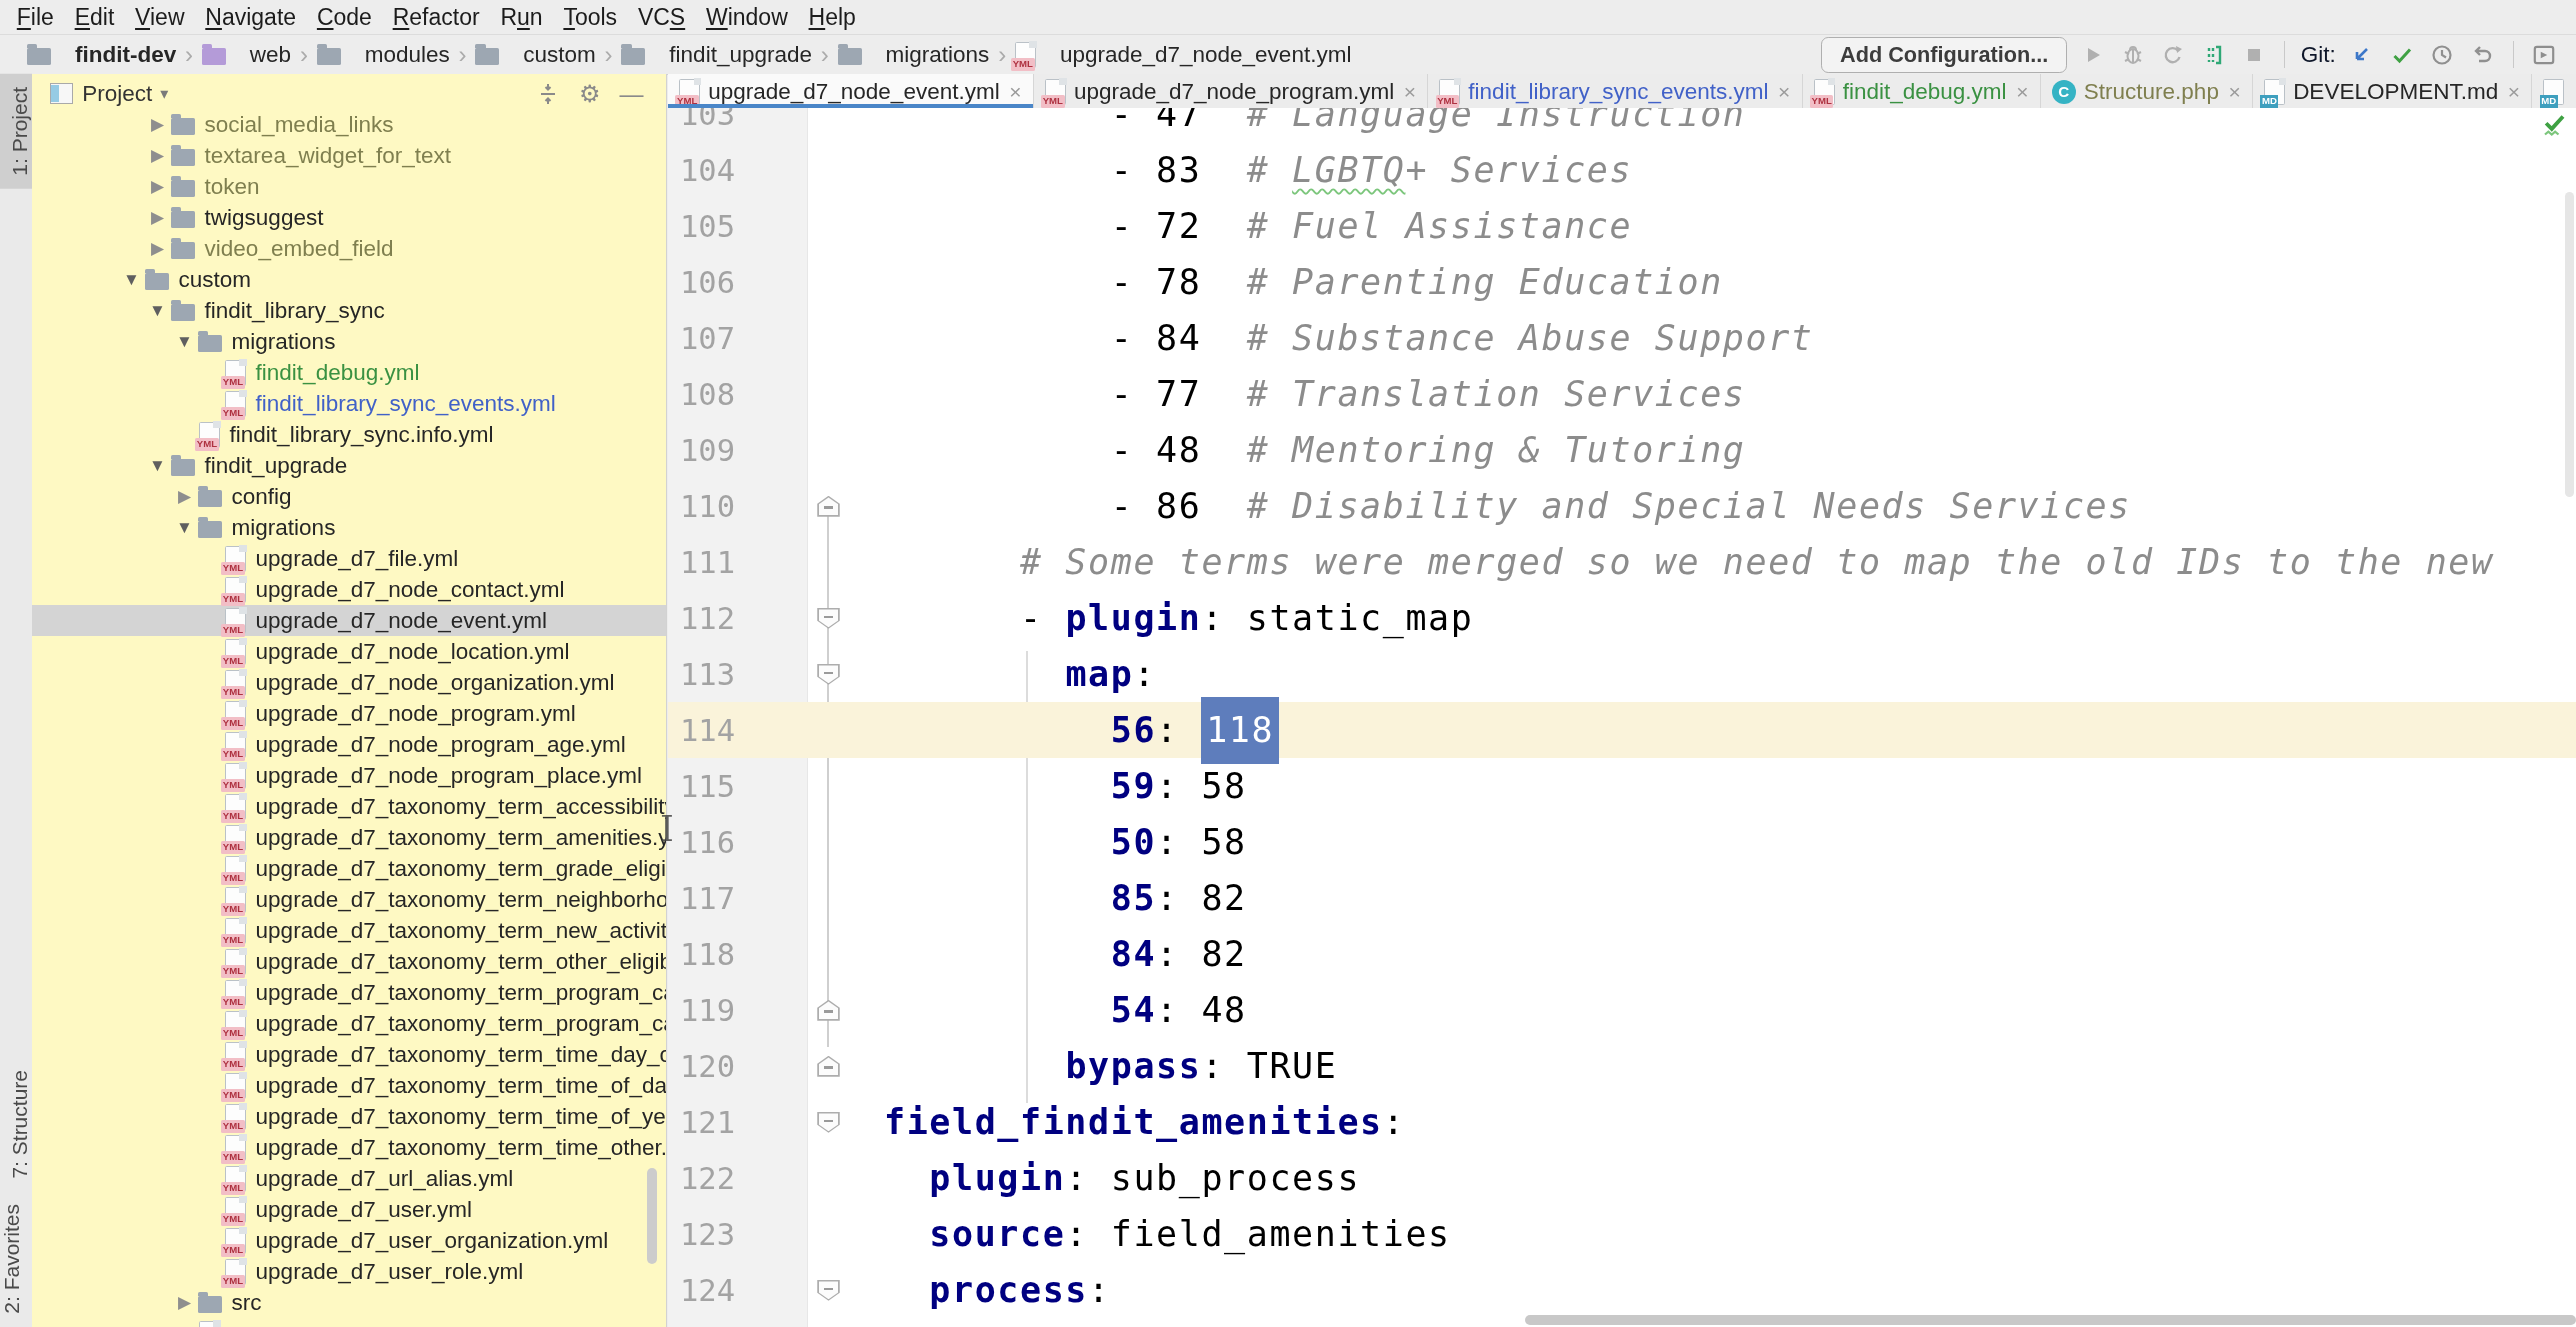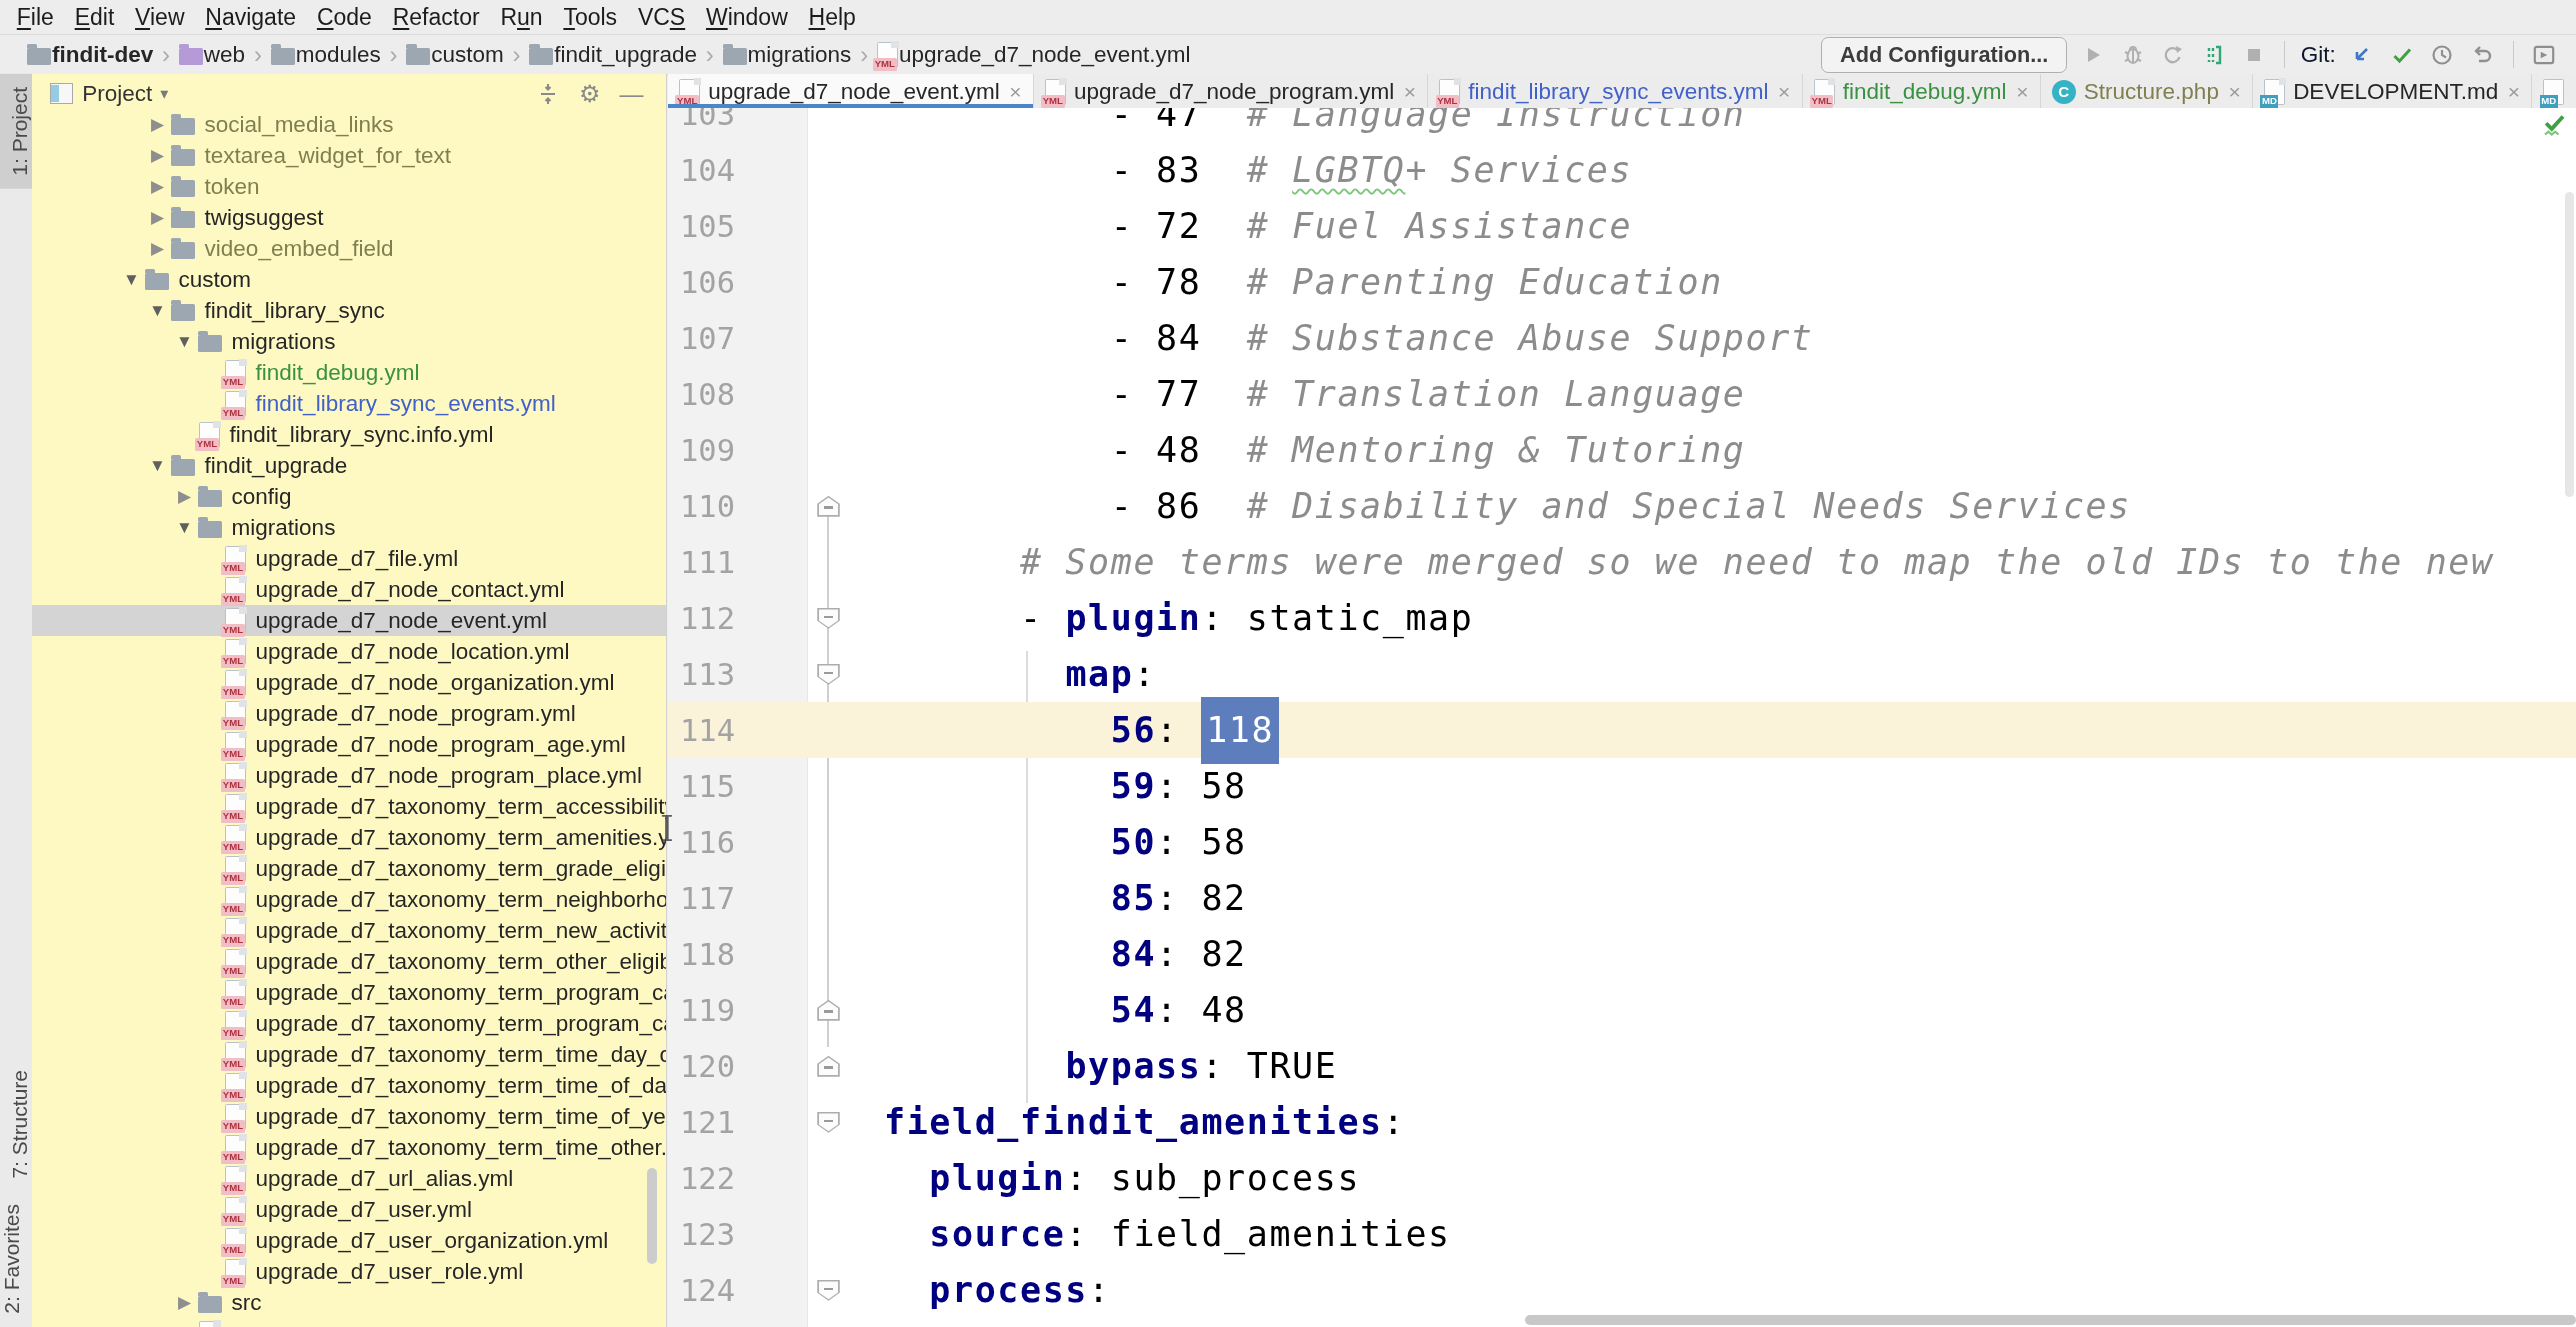--- a/index.html
+++ b/index.html
@@ -8,21 +8,21 @@
        -webkit-font-smoothing:antialiased;}
   
   #menubar{position:absolute;left:0;top:0;width:2576px;height:34px;background:#EDEDED;
            border-bottom:0.8px solid #DCDCDC;display:flex;align-items:center;padding-left:6.4px;}
   .menu-item{font-size:23px;line-height:34px;padding:0 10.4px;cursor:default;}
   .menu-item u{text-decoration:underline;text-underline-offset:3.2px;}
   
   #toolbar{position:absolute;left:0;top:35px;width:2576px;height:39px;background:#EDEDED;
            border-bottom:0.8px solid #D2D2D2;display:flex;align-items:center;}
   #crumbs{display:flex;align-items:center;gap:7.2px;padding-left:27px;flex:0 0 auto;}
-  .crumb{display:flex;align-items:center;gap:1px;font-size:22.5px;color:#262626;}
+  .crumb{display:flex;align-items:center;gap:24px;font-size:22.5px;color:#262626;}
   .crumb.bold span.lbl{font-weight:bold;}
   .chev{color:#ABABAB;font-size:24px;padding:0 1.6px;}
   #toolbar-right{margin-left:auto;display:flex;align-items:center;gap:11.2px;padding-right:17.7px;}
   #add-config{font-size:21.7px;color:#3C3C3C;background:#F3F3F3;border:1.6px solid #AFAFAF;
               border-radius:7.2px;padding:4px 17.7px;font-weight:bold;}
   .tbicon{width:29px;height:29px;display:flex;align-items:center;justify-content:center;}
   .tbdivider{width:0.8px;height:27px;background:#C9C9C9;margin:0 4.8px;}
   #git-label{font-size:22.5px;color:#0f172a;}
   
   #tabbar{position:absolute;left:668px;top:74px;width:1908px;height:35px;background:#ECECEC;
@@ -638,21 +638,21 @@
         <span class="code"><span class="s-t">          - 78  </span><span class="s-c"># Parenting Education</span></span>
       </div>
       <div class="eline">
         <span class="lnum">107</span>
         <span class="fslot"></span>
         <span class="code"><span class="s-t">          - 84  </span><span class="s-c"># Substance Abuse Support</span></span>
       </div>
       <div class="eline">
         <span class="lnum">108</span>
         <span class="fslot"></span>
-        <span class="code"><span class="s-t">          - 77  </span><span class="s-c"># Translation Language</span></span>
+        <span class="code"><span class="s-t">          - 77  </span><span class="s-c"># Translation Services</span></span>
       </div>
       <div class="eline">
         <span class="lnum">109</span>
         <span class="fslot"></span>
         <span class="code"><span class="s-t">          - 48  </span><span class="s-c"># Mentoring &amp; Tutoring</span></span>
       </div>
       <div class="eline">
         <span class="lnum">110</span>
         <span class="fslot">
           <span class="fm up">

